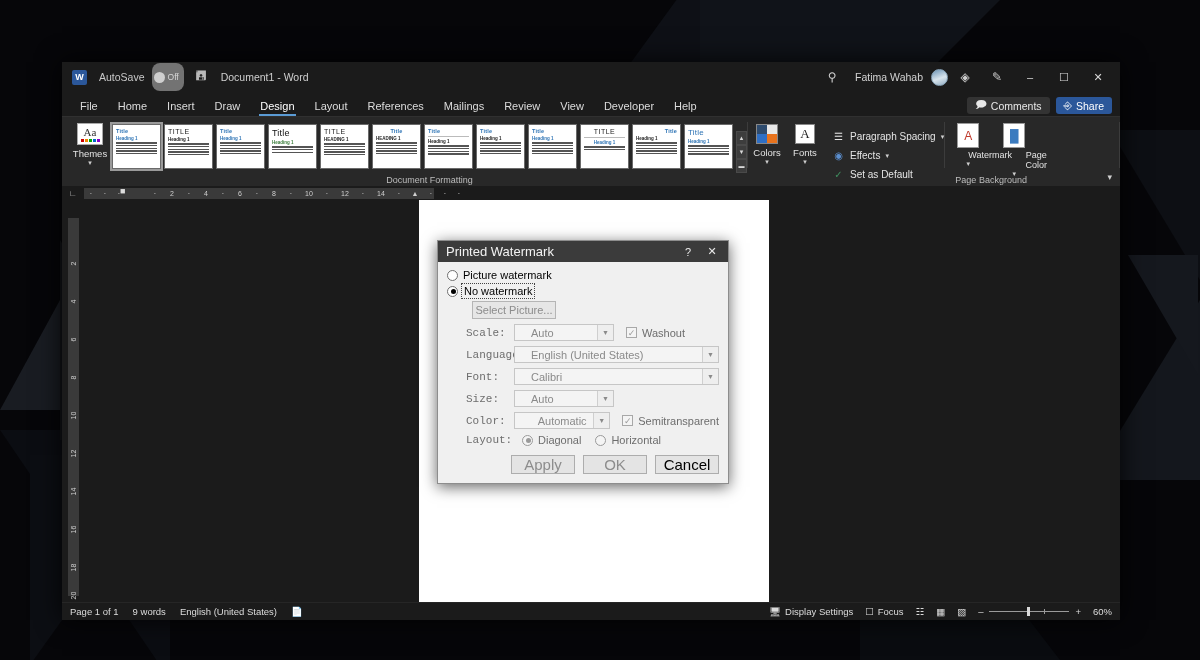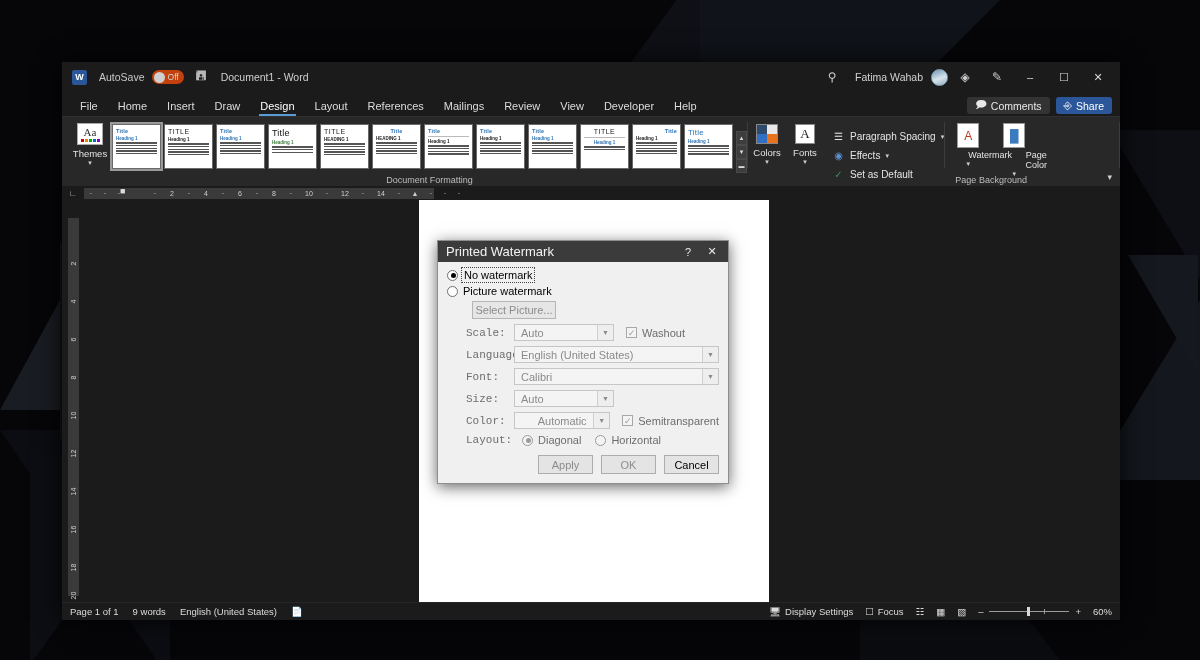--- a/index.html
+++ b/index.html
@@ -28,21 +28,21 @@
     position:absolute; left:62px; top:62px; width:1058px; height:558px;
     background:#1b1b1b; color:#e6e6e6;
     display:flex; flex-direction:column;
     box-shadow:0 0 24px rgba(0,0,0,.85);
   }
   
   .titlebar { height:30px; background:#1b1b1b; display:flex; align-items:center; padding:0 0 0 10px; position:relative; }
   .wicon { width:15px;height:15px; background:#2b579a; border-radius:2px; display:flex;align-items:center;justify-content:center;
            color:#fff;font-size:9px;font-weight:bold; }
   .autosave-lbl { font-size:10.5px; color:#c8c8c8; margin-left:12px; }
-  .toggle { width:32px;height:14px;border-radius:8px;background:#c2410c;margin-left:7px;position:relative;display:flex;align-items:center; }
+  .toggle { width:32px;height:28px;border-radius:8px;background:#737373;margin-left:7px;position:relative;display:flex;align-items:center; }
   .toggle .knob { width:11px;height:11px;border-radius:50%;background:#cfcfcf;margin-left:2px; }
   .toggle .off { font-size:8.5px;color:#d5d5d5;margin-left:3px; }
   .save-ico { margin-left:12px; font-size:13px; color:#b9b9b9; }
   .doctitle { font-size:10.5px; color:#cfcfcf; margin-left:14px; }
   .tb-right { position:absolute; right:6px; top:0; height:30px; display:flex; align-items:center; gap:2px; }
   .tb-ico { width:30px;height:26px; display:flex;align-items:center;justify-content:center; color:#cdcdcd; font-size:12px; }
   .username { font-size:10.5px;color:#d2d2d2; padding:0 6px; }
   .avatar { width:17px;height:17px;border-radius:50%;background:linear-gradient(160deg,#6b93b5 0%,#d8e4ec 55%,#93aec4 100%);
             border:1px solid #8aa6bb; }
   .wbtn { width:32px;height:26px;display:flex;align-items:center;justify-content:center;color:#d8d8d8;font-size:11px; }
@@ -143,31 +143,31 @@
   .rlbl { font-size:11px; }
   .rlbl.dis { color:#6d6d6d; }
   .focusbox { outline:1px dotted #444; outline-offset:1px; padding:0 1px; }
 
   .indent { margin-left:19px; }
   .frow { display:flex; align-items:center; margin-bottom:5px; }
   .flabel { width:48px; font-size:11px; color:#6d6d6d; flex:none;font-family:Liberation Mono, monospace; }
   .pickbtn { height:18px; width:84px; background:#e6e6e6; border:1px solid #b5b5b5; color:#8c8c8c;
              font-size:11px; display:flex; align-items:center; justify-content:center; }
   .combo { height:17px; background:#f4f4f4; border:1px solid #c6c6c6; display:flex; align-items:center;
-           padding-left:6px; color:#8a8a8a; font-size:11px; position:relative; }
+           padding-left:16px; color:#8a8a8a; font-size:11px; position:relative; }
   .combo .arrow { position:absolute; right:0; top:0; width:16px; height:15px; background:#eee; border-left:1px solid #cfcfcf;
                   display:flex; align-items:center; justify-content:center; font-size:7px; color:#8a8a8a; }
   .combo.w100 { width:100px; }
   .combo.wide { width:225px; }
   .combo.center { justify-content:center; padding-left:0; }
   .chk { width:11px;height:11px;border:1px solid #a8a8a8;background:#f4f4f4; display:flex;align-items:center;
          justify-content:center; font-size:9px; color:#9a9a9a; flex:none; }
   .chk-row { display:flex; align-items:center; gap:5px; margin-left:12px; color:#6d6d6d; font-size:11px; }
   .dlg-btns { display:flex; justify-content:flex-end; gap:8px; margin-top:9px; }
-  .dbtn { width:55px;height:19px; background:#e4e4e4; border:1px solid #adadad; font-size:11px;
+  .dbtn { width:64px;height:19px; background:#e4e4e4; border:1px solid #adadad; font-size:15px;
           display:flex;align-items:center;justify-content:center; color:#8c8c8c; }
   .dbtn.active { color:#000; }
 </style>
 </head>
 <body>
 
 <div id="wallpaper">
   <div class="poly p1"></div>
   <div class="poly p2"></div>
   <div class="poly p3"></div>
@@ -530,27 +530,27 @@
 
 <div id="dialog">
   <div class="dlg-title">
     <span class="t">Printed Watermark</span>
     <span class="b">?</span>
     <span class="b">✕</span>
   </div>
   <div class="dlg-body">
 
     <div class="radio-row">
+      <span class="radio"></span>
+      <span class="rlbl">Picture watermark</span>
+    </div>
+
+    <div class="radio-row">
       <span class="radio on"></span>
       <span class="rlbl focusbox">No watermark</span>
-    </div>
-
-    <div class="radio-row">
-      <span class="radio"></span>
-      <span class="rlbl">Picture watermark</span>
     </div>
 
     <div class="indent">
       <div class="frow" style="margin-left:6px;">
         <span class="pickbtn">Select Picture...</span>
       </div>
       <div class="frow">
         <span class="flabel">Scale:</span>
         <span class="combo w100">
           <span>Auto</span>

